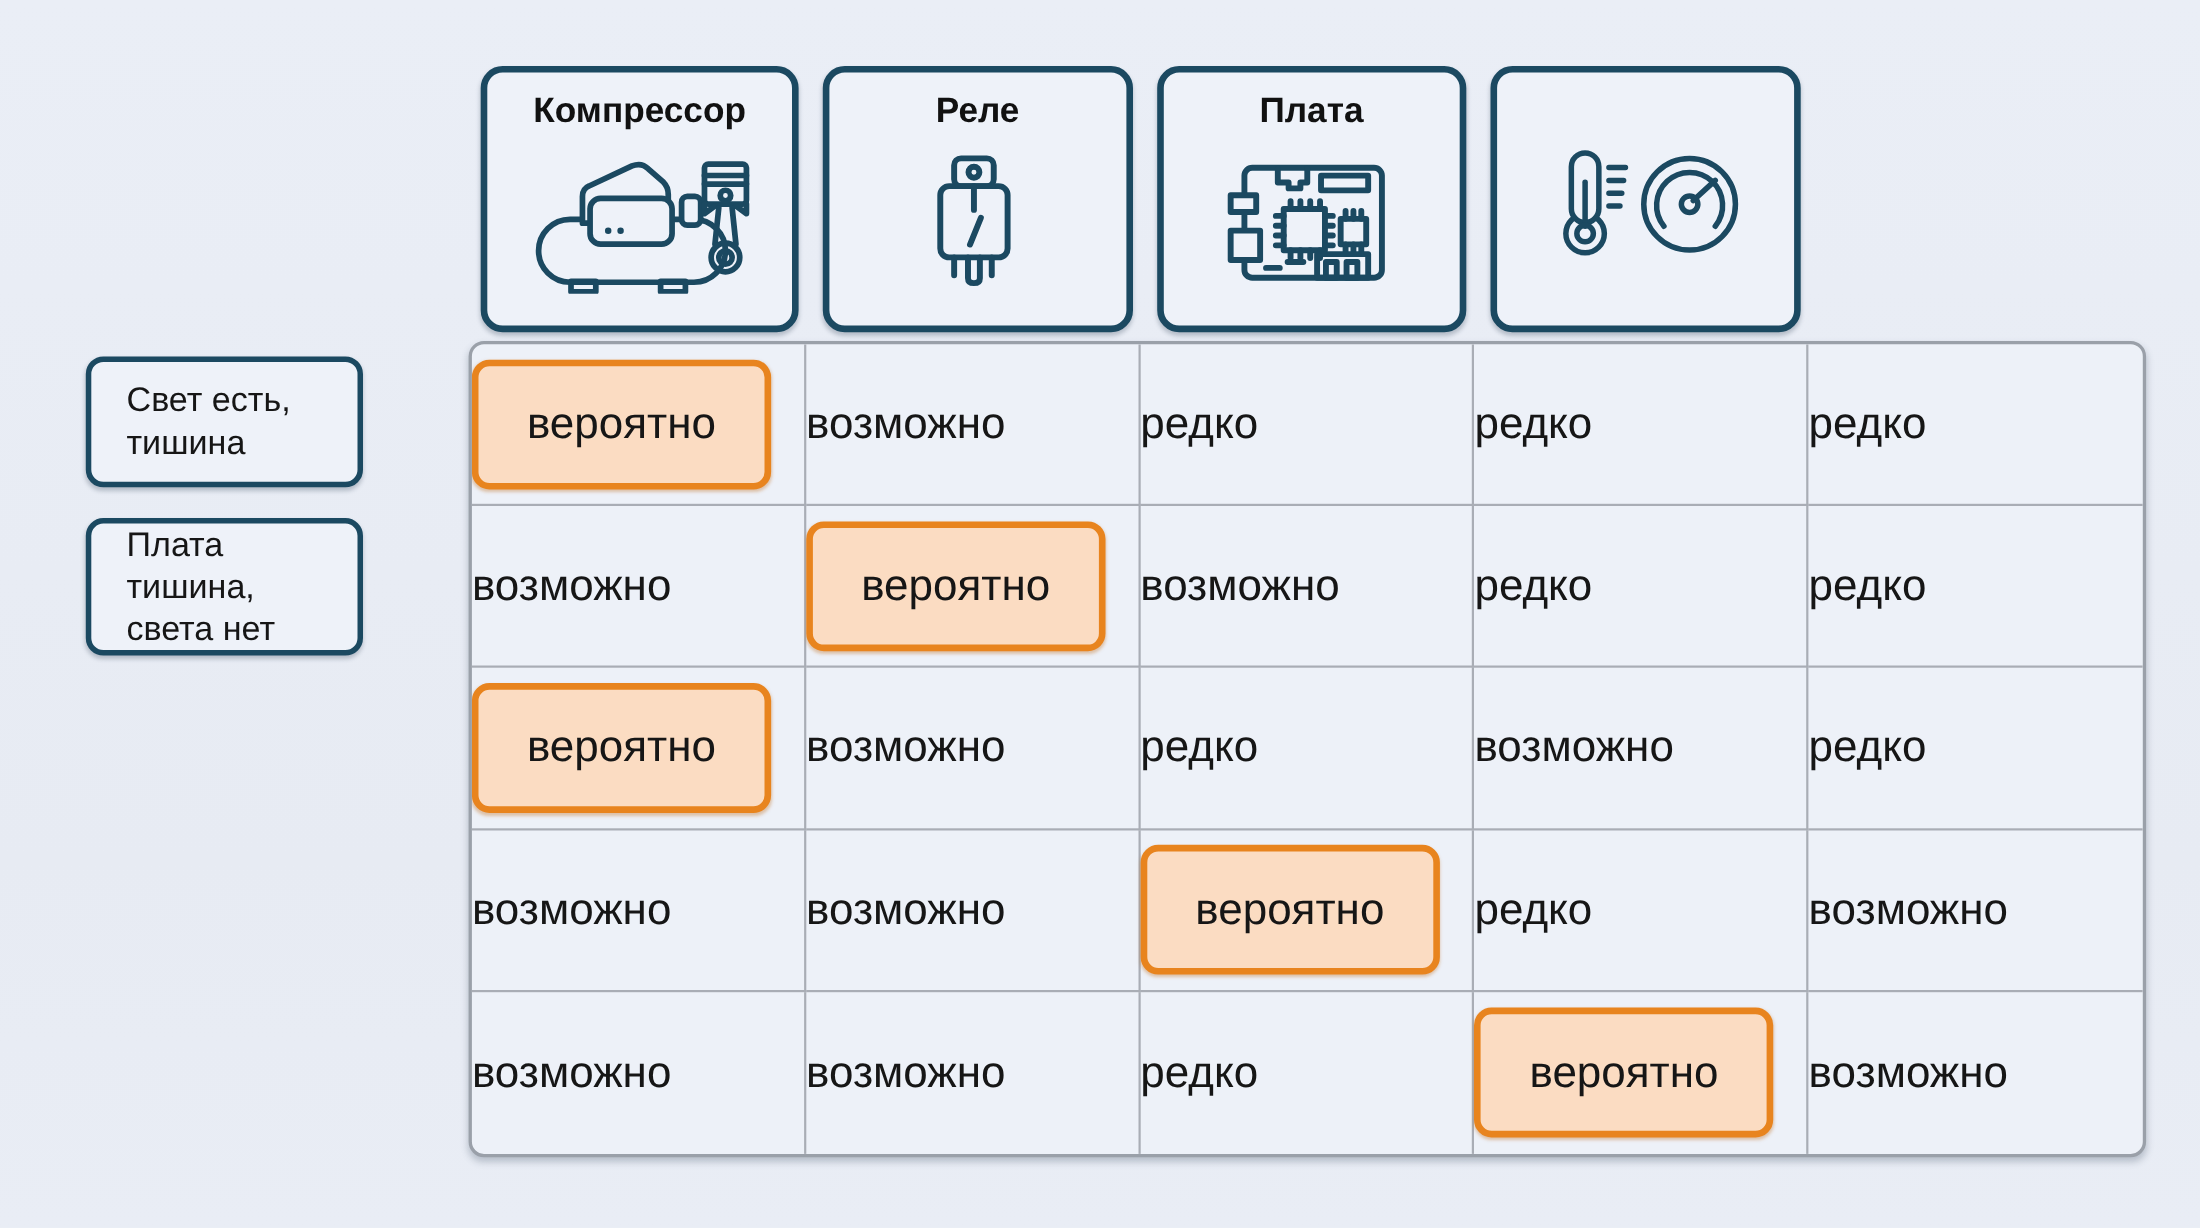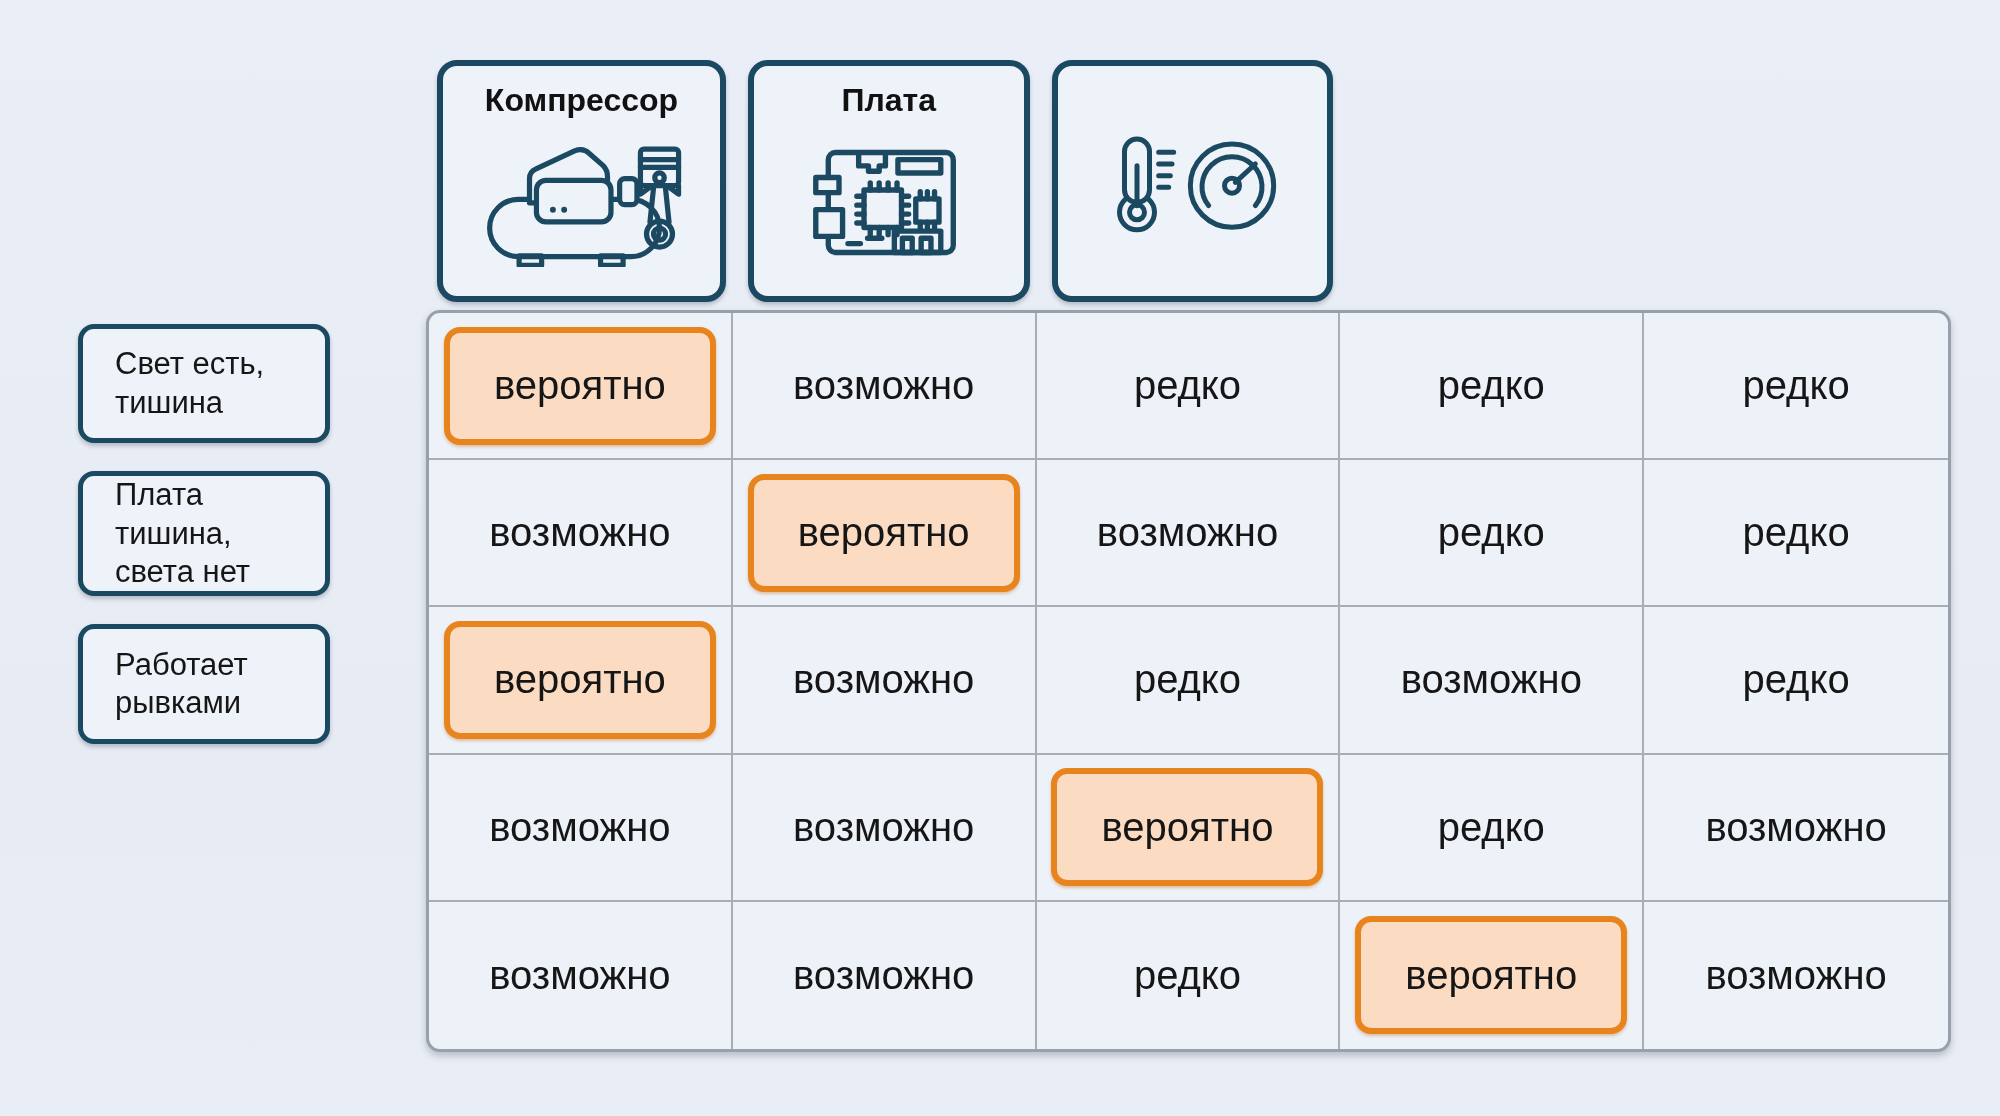--- a/index.html
+++ b/index.html
@@ -58,21 +58,21 @@
   .grid {
     position:absolute; left:426px; top:310px; width:1525px; height:742px;
     border:3px solid var(--gridborder); border-radius:14px;
     background:#edf1f8; overflow:hidden;
     display:grid; grid-template-columns:repeat(5,1fr); grid-template-rows:repeat(5,1fr);
     box-shadow:0 4px 7px rgba(70,85,105,.30);
   }
   .cell {
     border-right:2px solid var(--gridline);
     border-bottom:2px solid var(--gridline);
-    display:flex; align-items:center; justify-content:center;
+    display:flex; align-items:center; justify-content:flex-start;
     font-size:40px; color:var(--ink);
   }
   .cell:nth-child(5n) { border-right:none; }
   .cell:nth-child(n+21) { border-bottom:none; }
   .pill { display:flex; align-items:center; justify-content:center; }
   .pill.hl {
     width:272px; height:118px;
     border:6px solid var(--hl-border); border-radius:16px;
     background:var(--hl-fill);
     box-shadow:0 2px 3px rgba(190,100,15,.35);
@@ -105,20 +105,34 @@
           <path class="icon-stroke" d="M188 26 H232 M188 35 H232"></path>
           <circle class="icon-stroke" cx="210" cy="47" r="5.5"></circle>
           <path class="icon-stroke" d="M188 56 V66 L199 58 M232 56 V66 L221 58"></path>
           <path class="icon-stroke" d="M203 60 L199 98 M217 60 L221 98"></path>
           <circle class="icon-stroke" cx="210" cy="112" r="15"></circle>
           <circle class="icon-stroke" cx="210" cy="112" r="7"></circle>
         </svg>
       </div>
     </div>
 
+    <div class="hdr-box">
+      <div class="hdr-label">Реле</div>
+      <div class="hdr-icon">
+        <svg width="110" height="135" viewBox="0 0 120 150">
+          <rect class="icon-stroke" x="36" y="10" width="40" height="28" rx="7"></rect>
+          <circle class="icon-stroke" cx="56" cy="24" r="5.5"></circle>
+          <rect class="icon-stroke" x="22" y="38" width="68" height="72" rx="9"></rect>
+          <path class="icon-stroke" d="M56 38 V62"></path>
+          <path class="icon-stroke" d="M63 70 L52 97"></path>
+          <path class="icon-stroke" d="M36 110 V128 M74 110 V128"></path>
+          <path class="icon-stroke" d="M50 110 V131 Q50 136 56 136 Q62 136 62 131 V110"></path>
+        </svg>
+      </div>
+    </div>
 
     <div class="hdr-box">
       <div class="hdr-label">Плата</div>
       <div class="hdr-icon">
         <svg width="170" height="125" viewBox="0 0 180 140">
           <rect class="icon-stroke" x="22" y="14" width="140" height="112" rx="8"></rect>
           <path class="icon-stroke" d="M56 15 V29 H67 V35 H79 V29 H86 V15"></path>
           <rect class="icon-stroke" x="100" y="22" width="48" height="15"></rect>
           <rect class="icon-fillbg" x="8" y="42" width="26" height="17"></rect>
           <rect class="icon-fillbg" x="8" y="78" width="30" height="30"></rect>
@@ -158,24 +172,20 @@
 
   <div class="rowlabels">
     <div class="row-box">
       <div>Свет есть,</div>
       <div>тишина</div>
     </div>
     <div class="row-box">
       <div>Плата тишина,</div>
       <div>света нет</div>
     </div>
-    <div class="row-box">
-      <div>Работает</div>
-      <div>рывками</div>
-    </div>
   </div>
 
   <div class="grid">
 
     <div class="cell">
         <div class="pill hl">вероятно</div>
       </div>
     <div class="cell">
         <div class="pill">возможно</div>
       </div>

